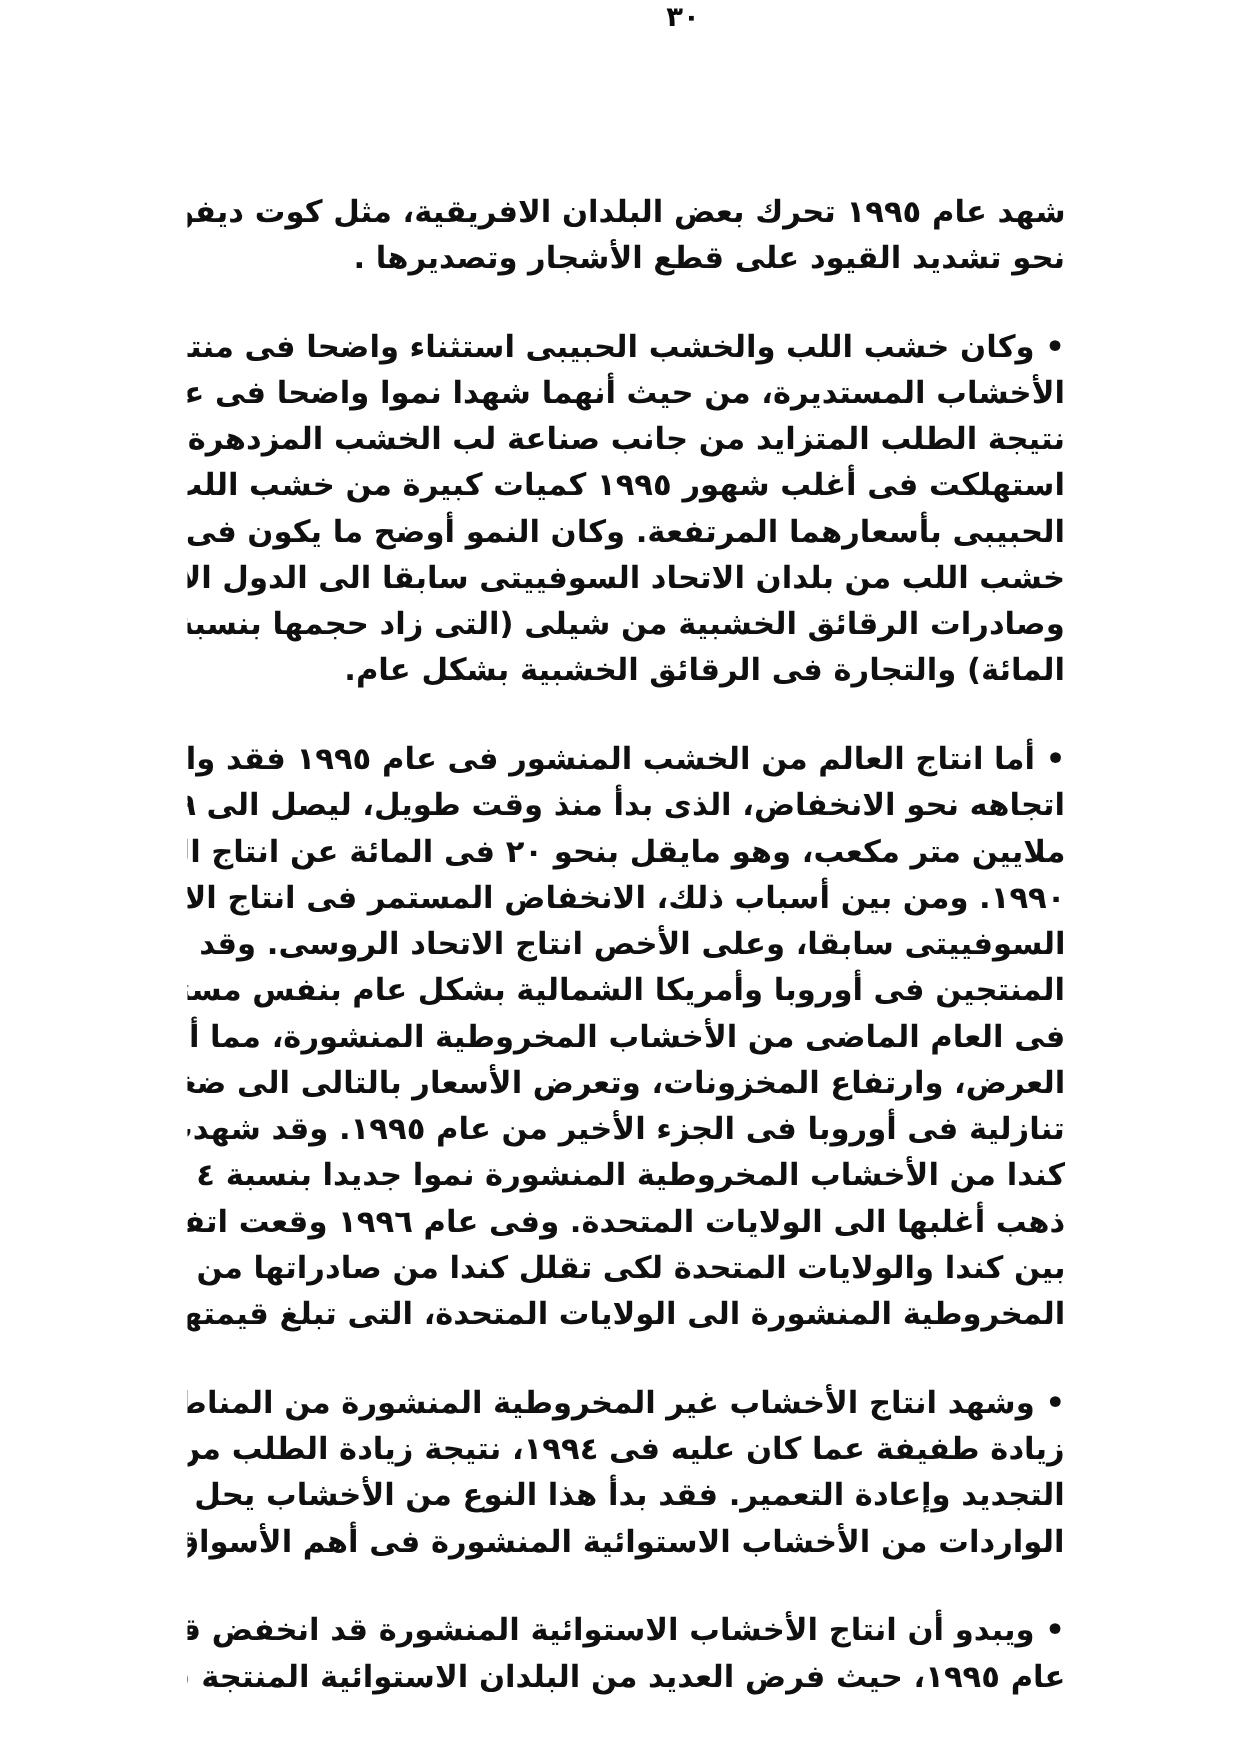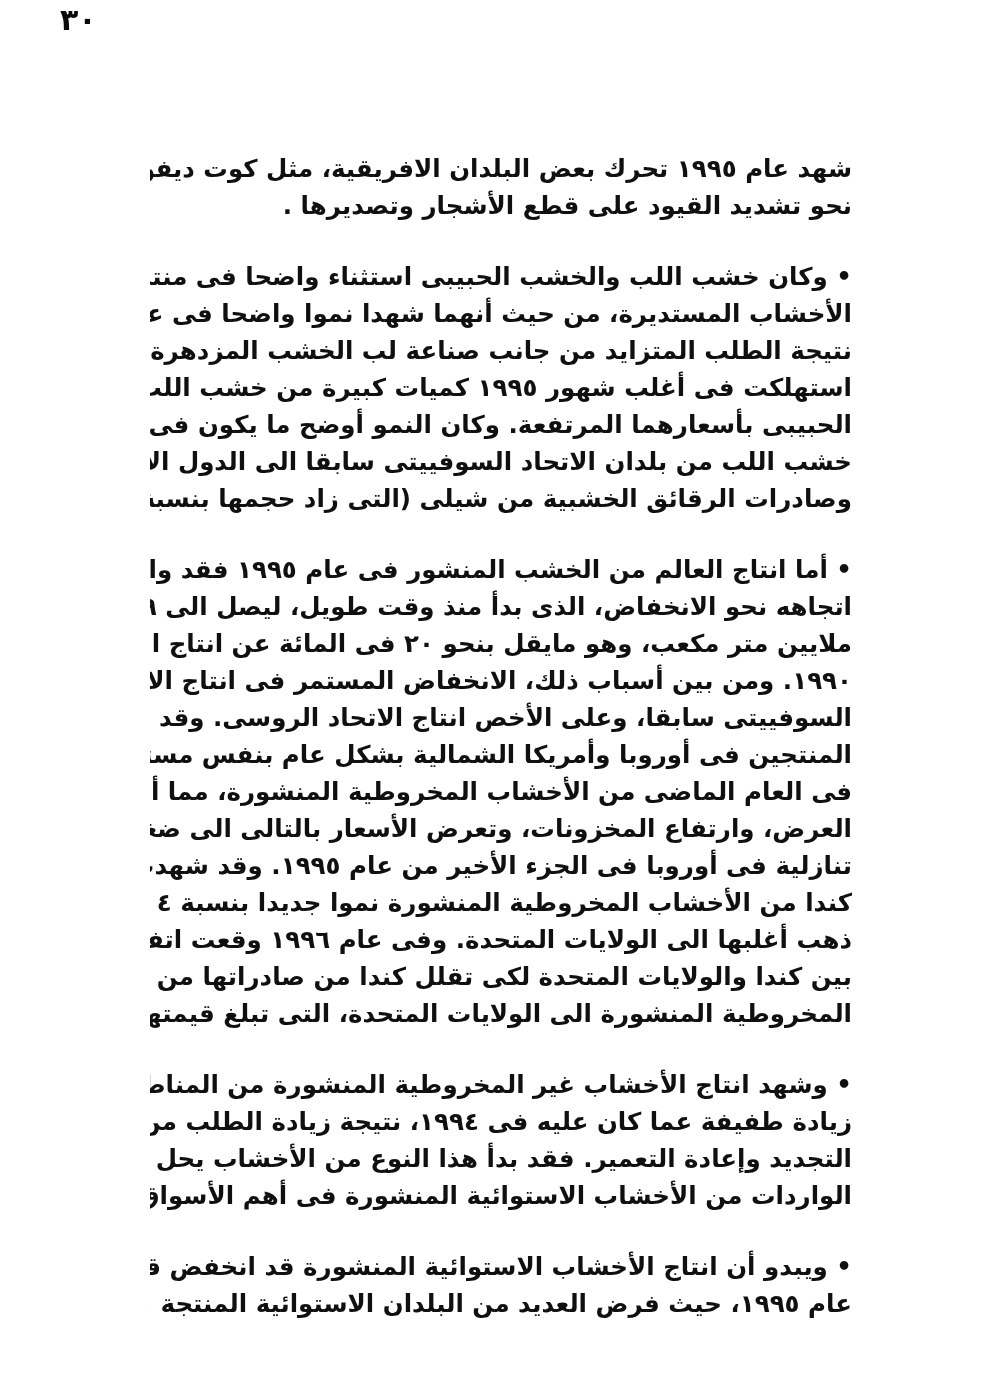--- a/index.html
+++ b/index.html
@@ -18,23 +18,23 @@
     direction: rtl;
     overflow: hidden;
     box-sizing: border-box;
     padding: 150px 148px 0 150px;
   }
   #page-number {
     position: absolute;
     top: 2px;
     left: 0;
     right: 0;
-    text-align: left;
-    padding-left: 60px; 
-    font-size: 30px;
+    text-align: center;
+    padding-left: 93px; 
+    font-size: 22px;
     letter-spacing: 1px;
     color: #0a0a0a;
   }
   .paragraph {
     margin: 0 0 34px 0;
   }
   .line {
     font-size: 24.5px;
     line-height: 37px;
     height: 37px;
@@ -61,20 +61,21 @@
         <div class="line last">نحو تشديد القيود على قطع الأشجار وتصديرها .</div>
       </div>
       <div class="paragraph">
         <div class="line">• وكان خشب اللب والخشب الحبيبى استثناء واضحا فى منتجات</div>
         <div class="line">الأخشاب المستديرة، من حيث أنهما شهدا نموا واضحا فى عام ١٩٩٥</div>
         <div class="line">نتيجة الطلب المتزايد من جانب صناعة لب الخشب المزدهرة، التى</div>
         <div class="line">استهلكت فى أغلب شهور ١٩٩٥ كميات كبيرة من خشب اللب والخشب</div>
         <div class="line">الحبيبى بأسعارهما المرتفعة. وكان النمو أوضح ما يكون فى صادرات</div>
         <div class="line">خشب اللب من بلدان الاتحاد السوفييتى سابقا الى الدول الاسكندنافية،</div>
         <div class="line">وصادرات الرقائق الخشبية من شيلى (التى زاد حجمها بنسبة ٣٥ فى</div>
+        <div class="line last">المائة) والتجارة فى الرقائق الخشبية بشكل عام.</div>
       </div>
       <div class="paragraph">
         <div class="line">• أما انتاج العالم من الخشب المنشور فى عام ١٩٩٥ فقد واصل</div>
         <div class="line">اتجاهه نحو الانخفاض، الذى بدأ منذ وقت طويل، ليصل الى ٤٠٩</div>
         <div class="line">ملايين متر مكعب، وهو مايقل بنحو ٢٠ فى المائة عن انتاج العالم فى</div>
         <div class="line">١٩٩٠. ومن بين أسباب ذلك، الانخفاض المستمر فى انتاج الاتحاد</div>
         <div class="line">السوفييتى سابقا، وعلى الأخص انتاج الاتحاد الروسى. وقد احتفظ أهم</div>
         <div class="line">المنتجين فى أوروبا وأمريكا الشمالية بشكل عام بنفس مستوى انتاجهم</div>
         <div class="line">فى العام الماضى من الأخشاب المخروطية المنشورة، مما أسفر عن زيادة</div>
         <div class="line">العرض، وارتفاع المخزونات، وتعرض الأسعار بالتالى الى ضغوط</div>

